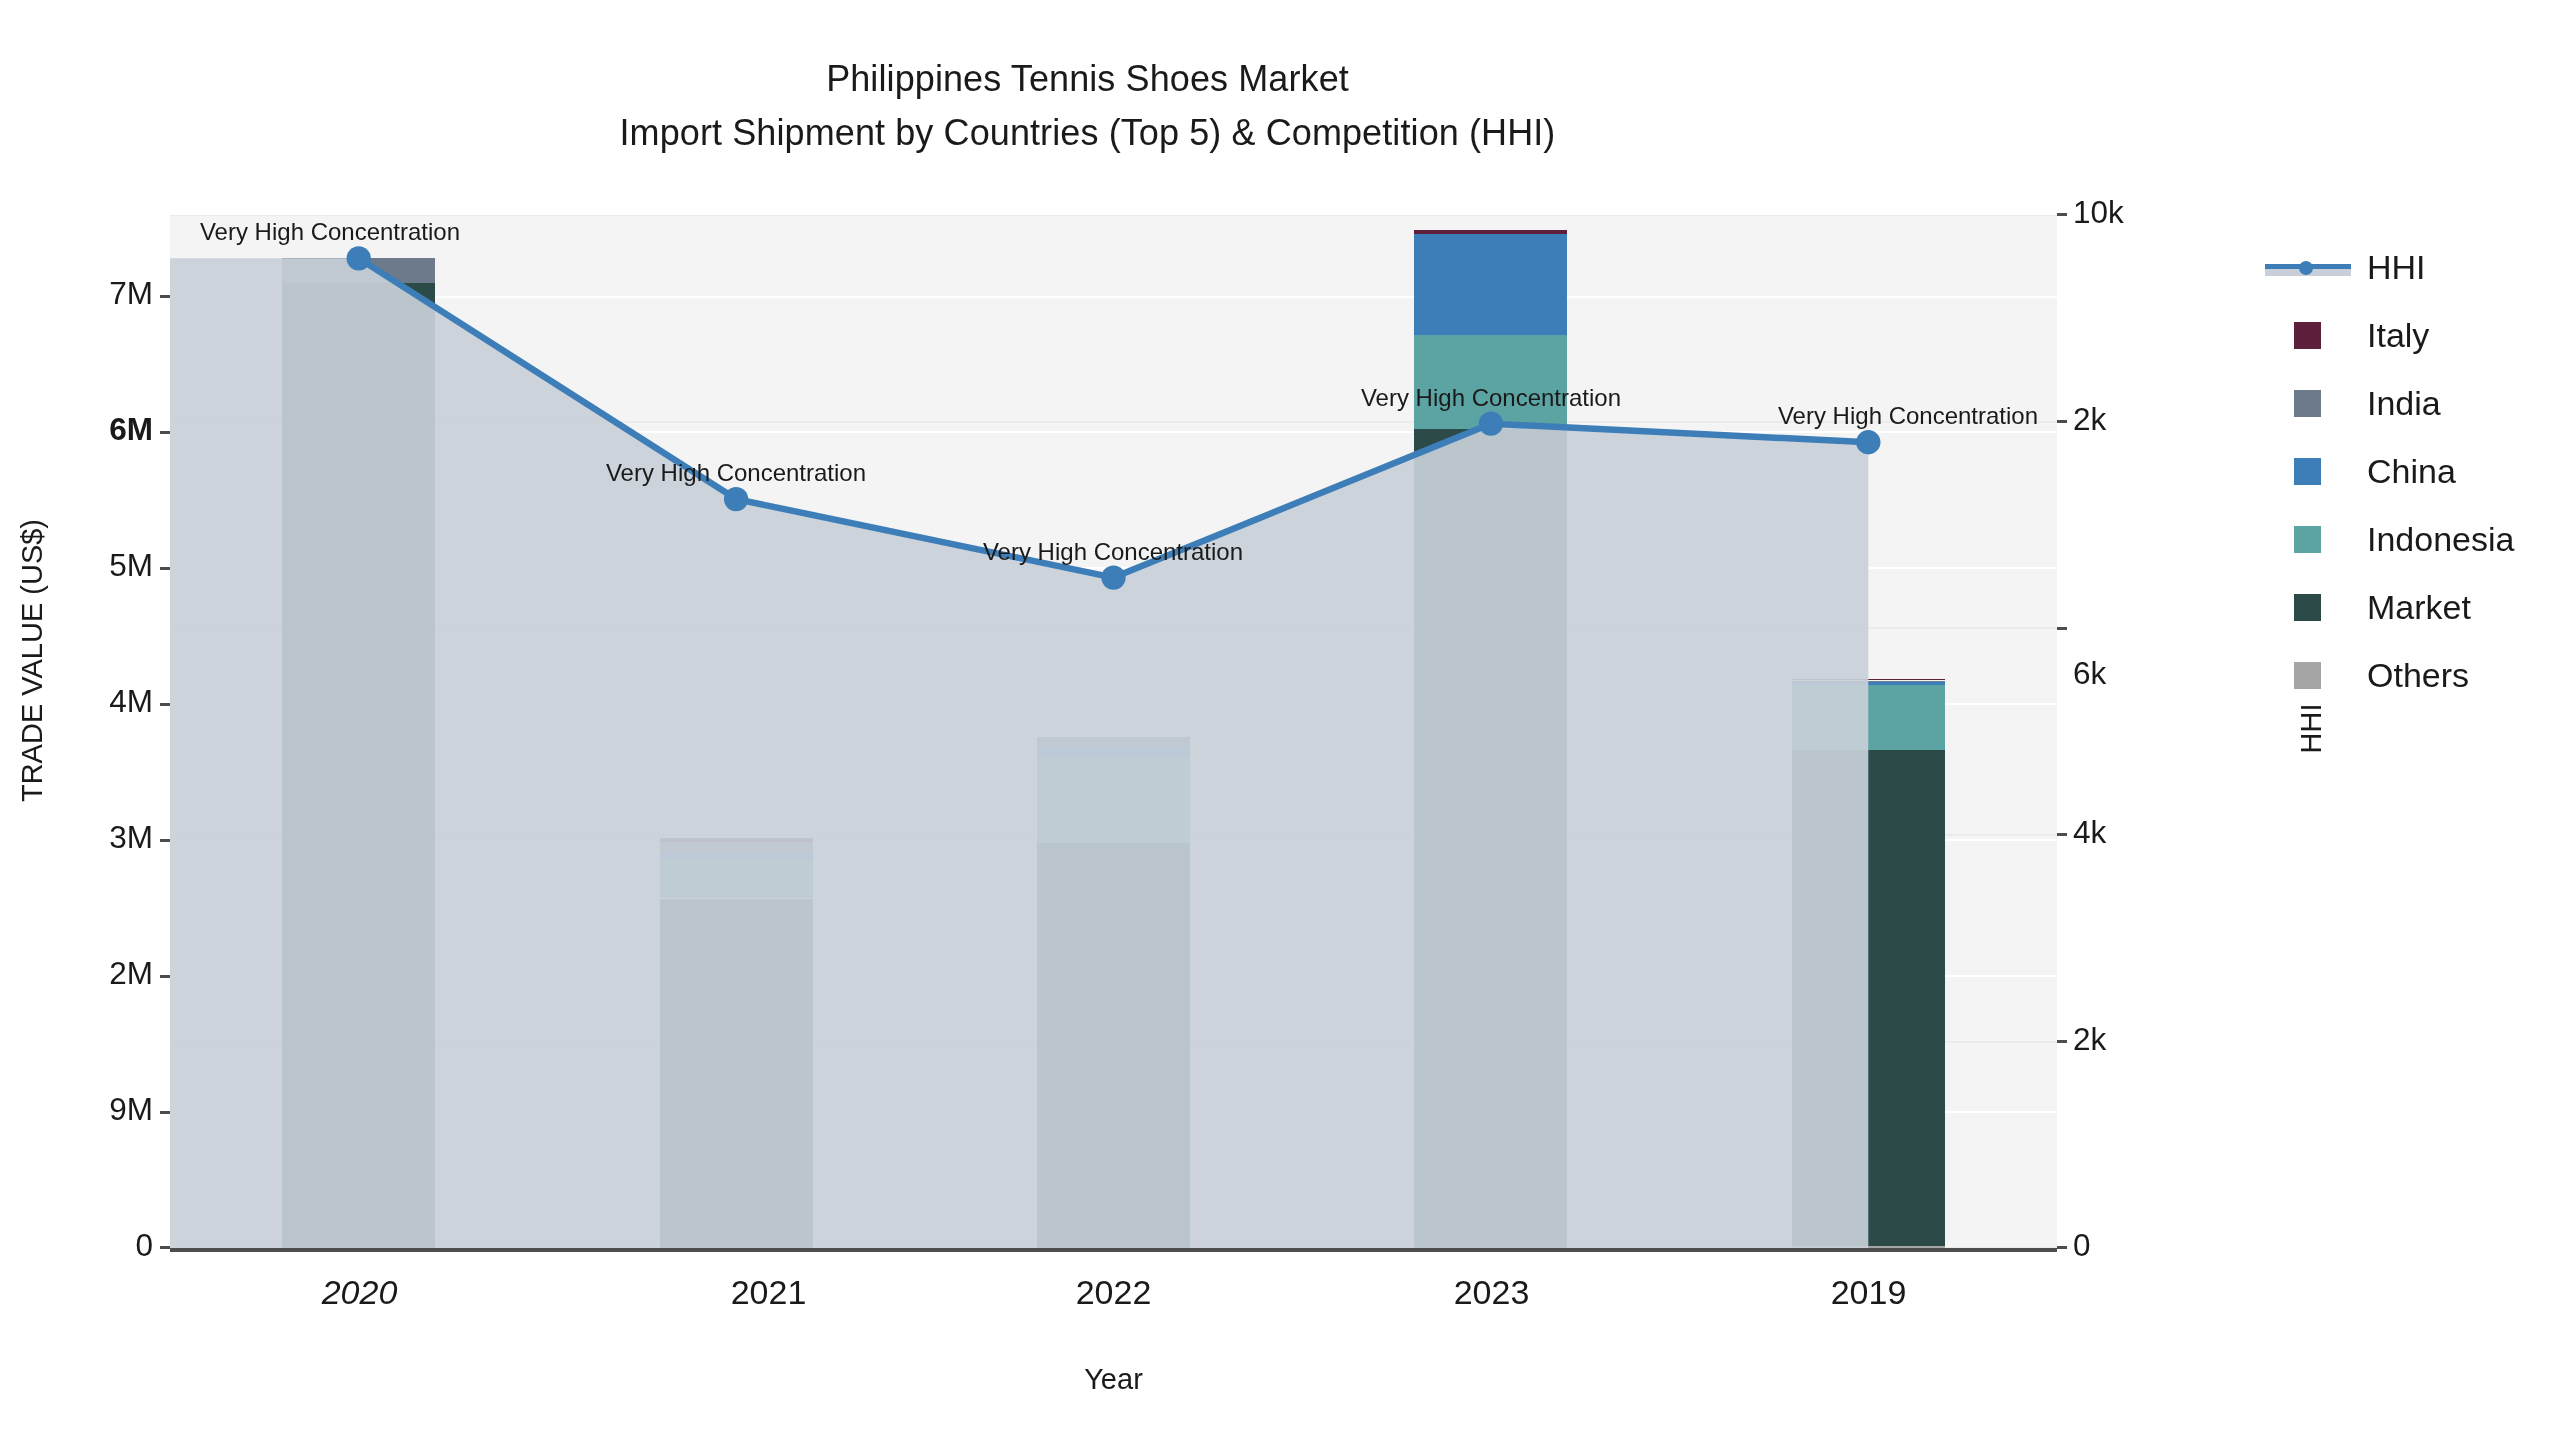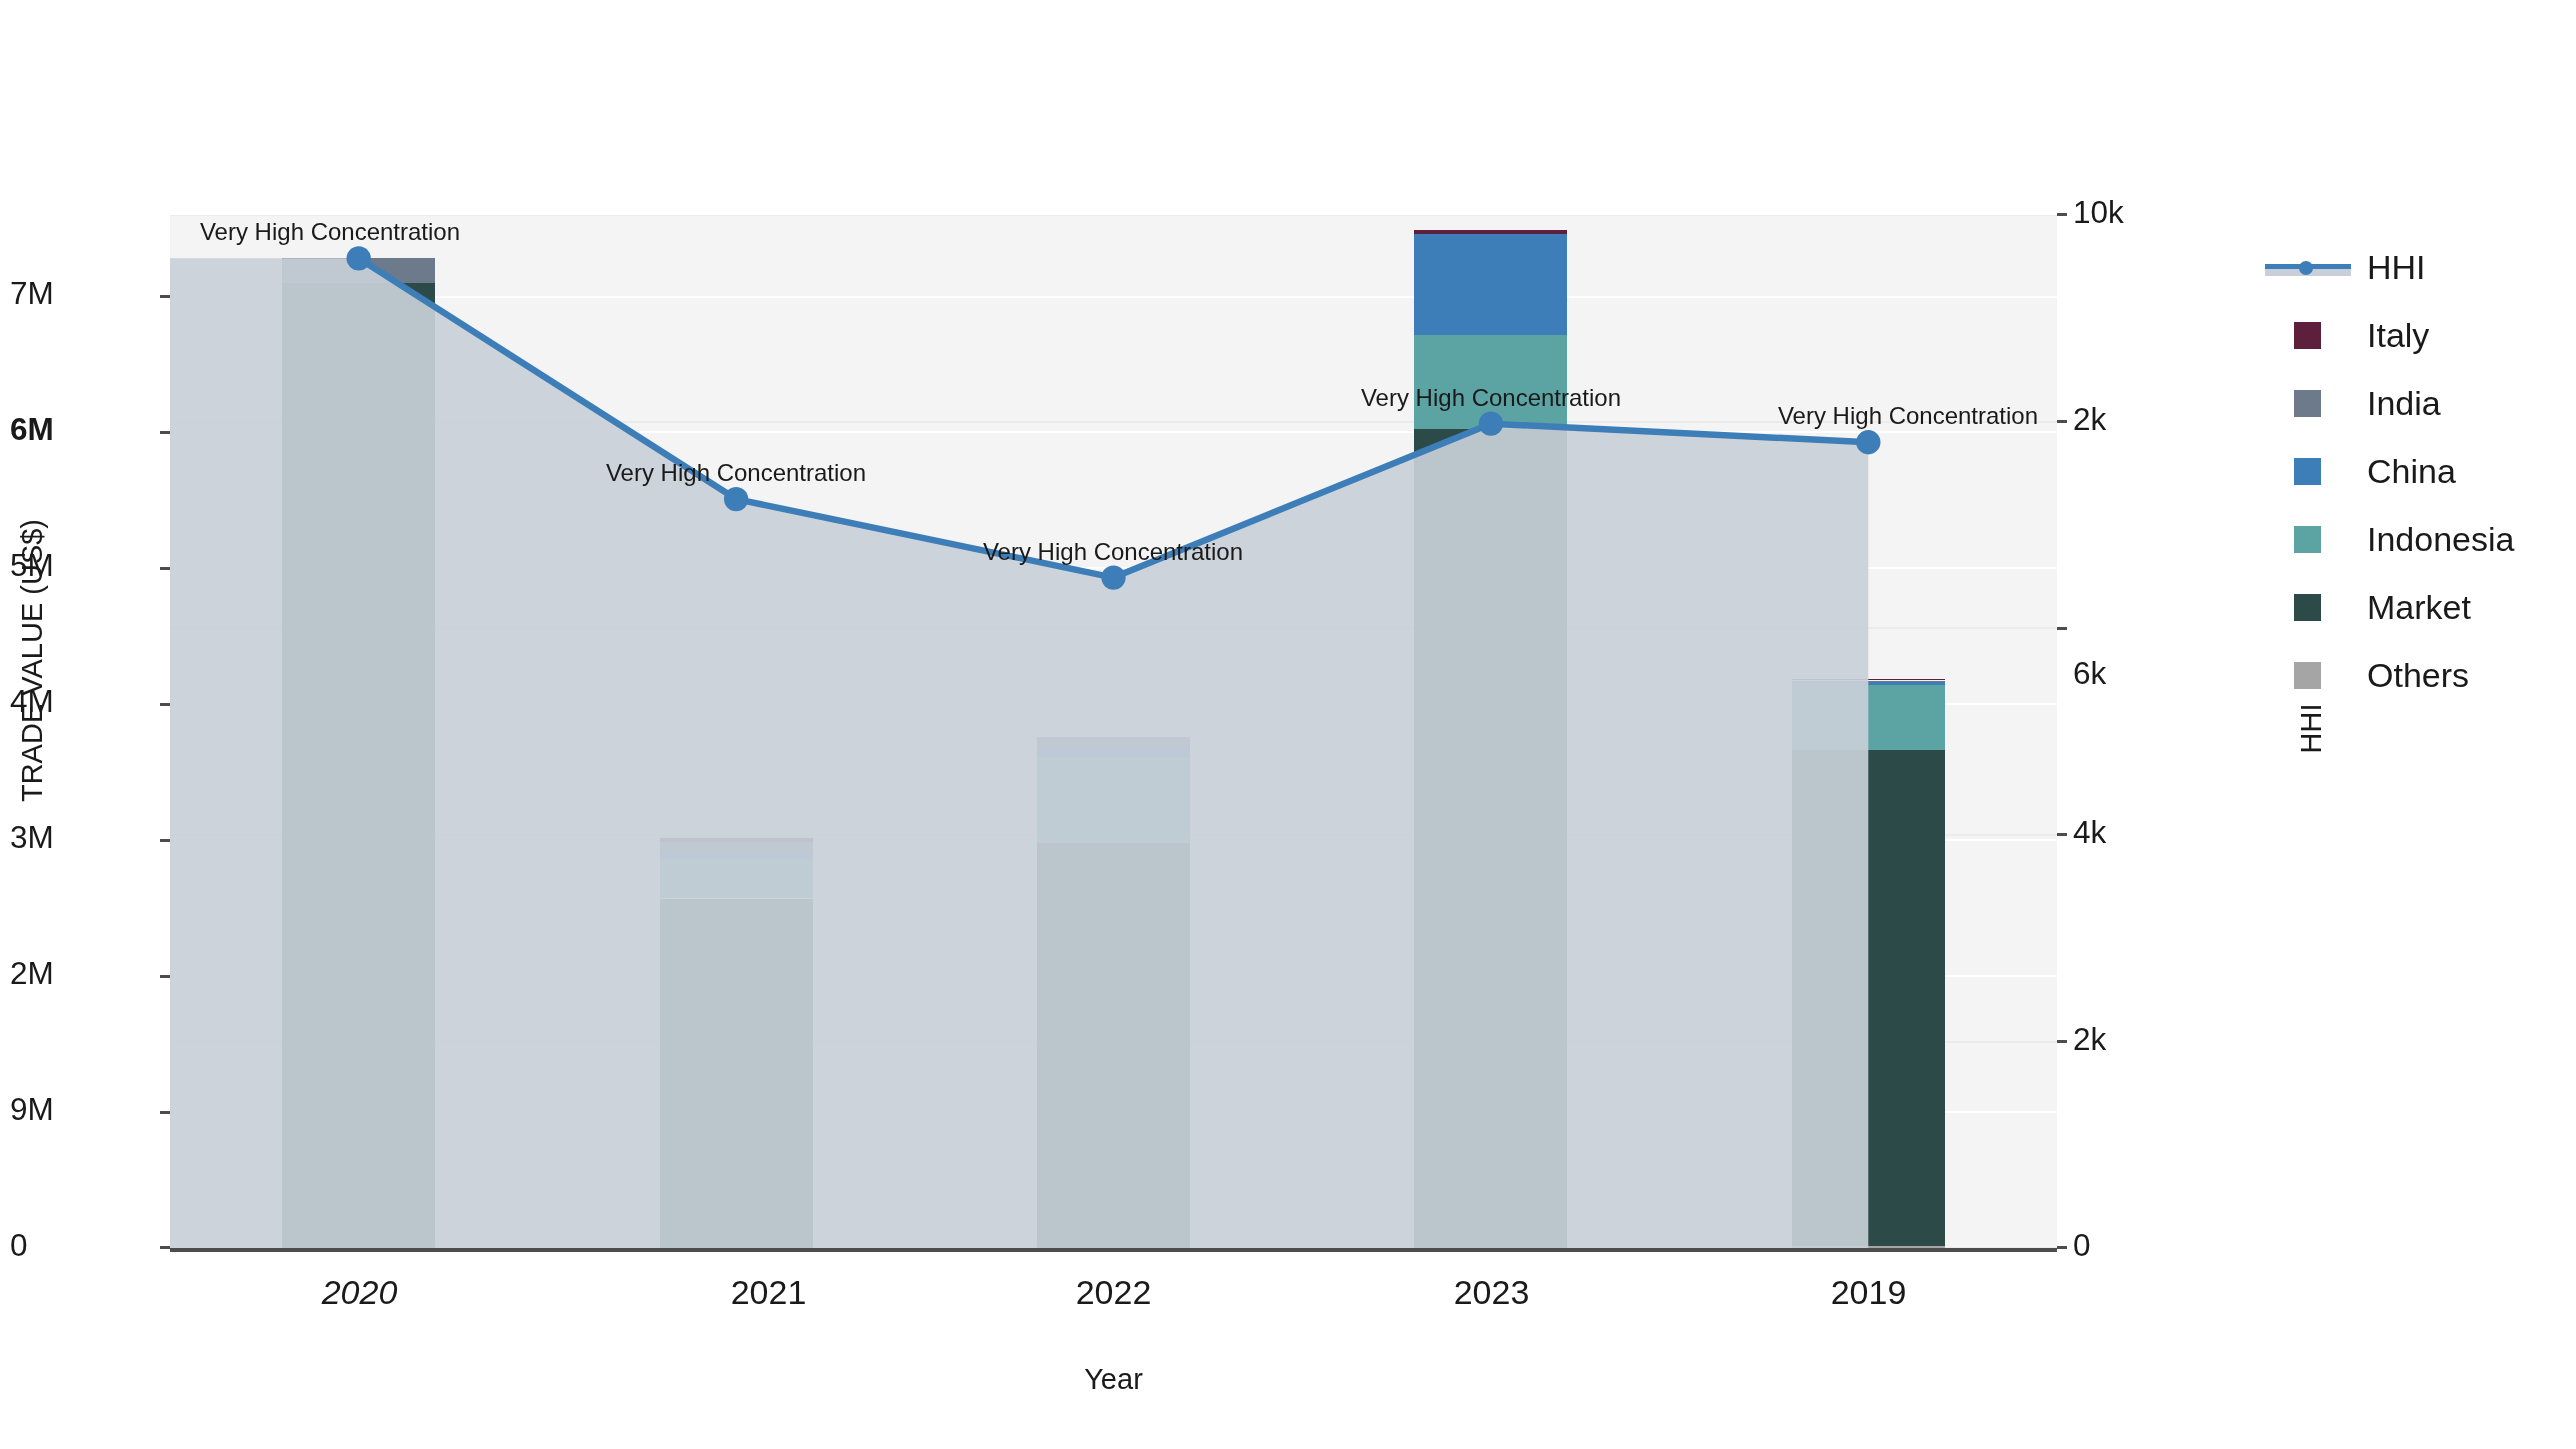--- a/index.html
+++ b/index.html
@@ -108,21 +108,21 @@
   
   .annot {
     position: absolute;
     font-size: 24px;
     color: #1a1a1a;
     white-space: nowrap;
   }
   .ytick-left {
     position: absolute;
     width: 143px;
-    text-align: left;
+    text-align: right;
     font-size: 31.5px;
     color: #1a1a1a;
     white-space: nowrap;
   }
   .ytick-right {
     position: absolute;
     width: 143px;
     text-align: left;
     font-size: 31.5px;
     color: #1a1a1a;
@@ -223,20 +223,24 @@
     color: #1a1a1a;
     margin-left: 13px;
     white-space: nowrap;
   }
 </style>
 </head>
 <body>
 
 <div id="figure">
 
+  <div class="title-block">
+    <div class="title-line">Philippines Tennis Shoes Market</div>
+    <div class="title-line">Import Shipment by Countries (Top 5) &amp; Competition (HHI)</div>
+  </div>
 
   <div id="ylabel-left">TRADE VALUE (US$)</div>
 
   <div id="ylabel-right">HHI</div>
 
   <div id="xlabel">Year</div>
 
   <div id="plot">
     <div id="plot-clip">
       <div id="gridlines">

